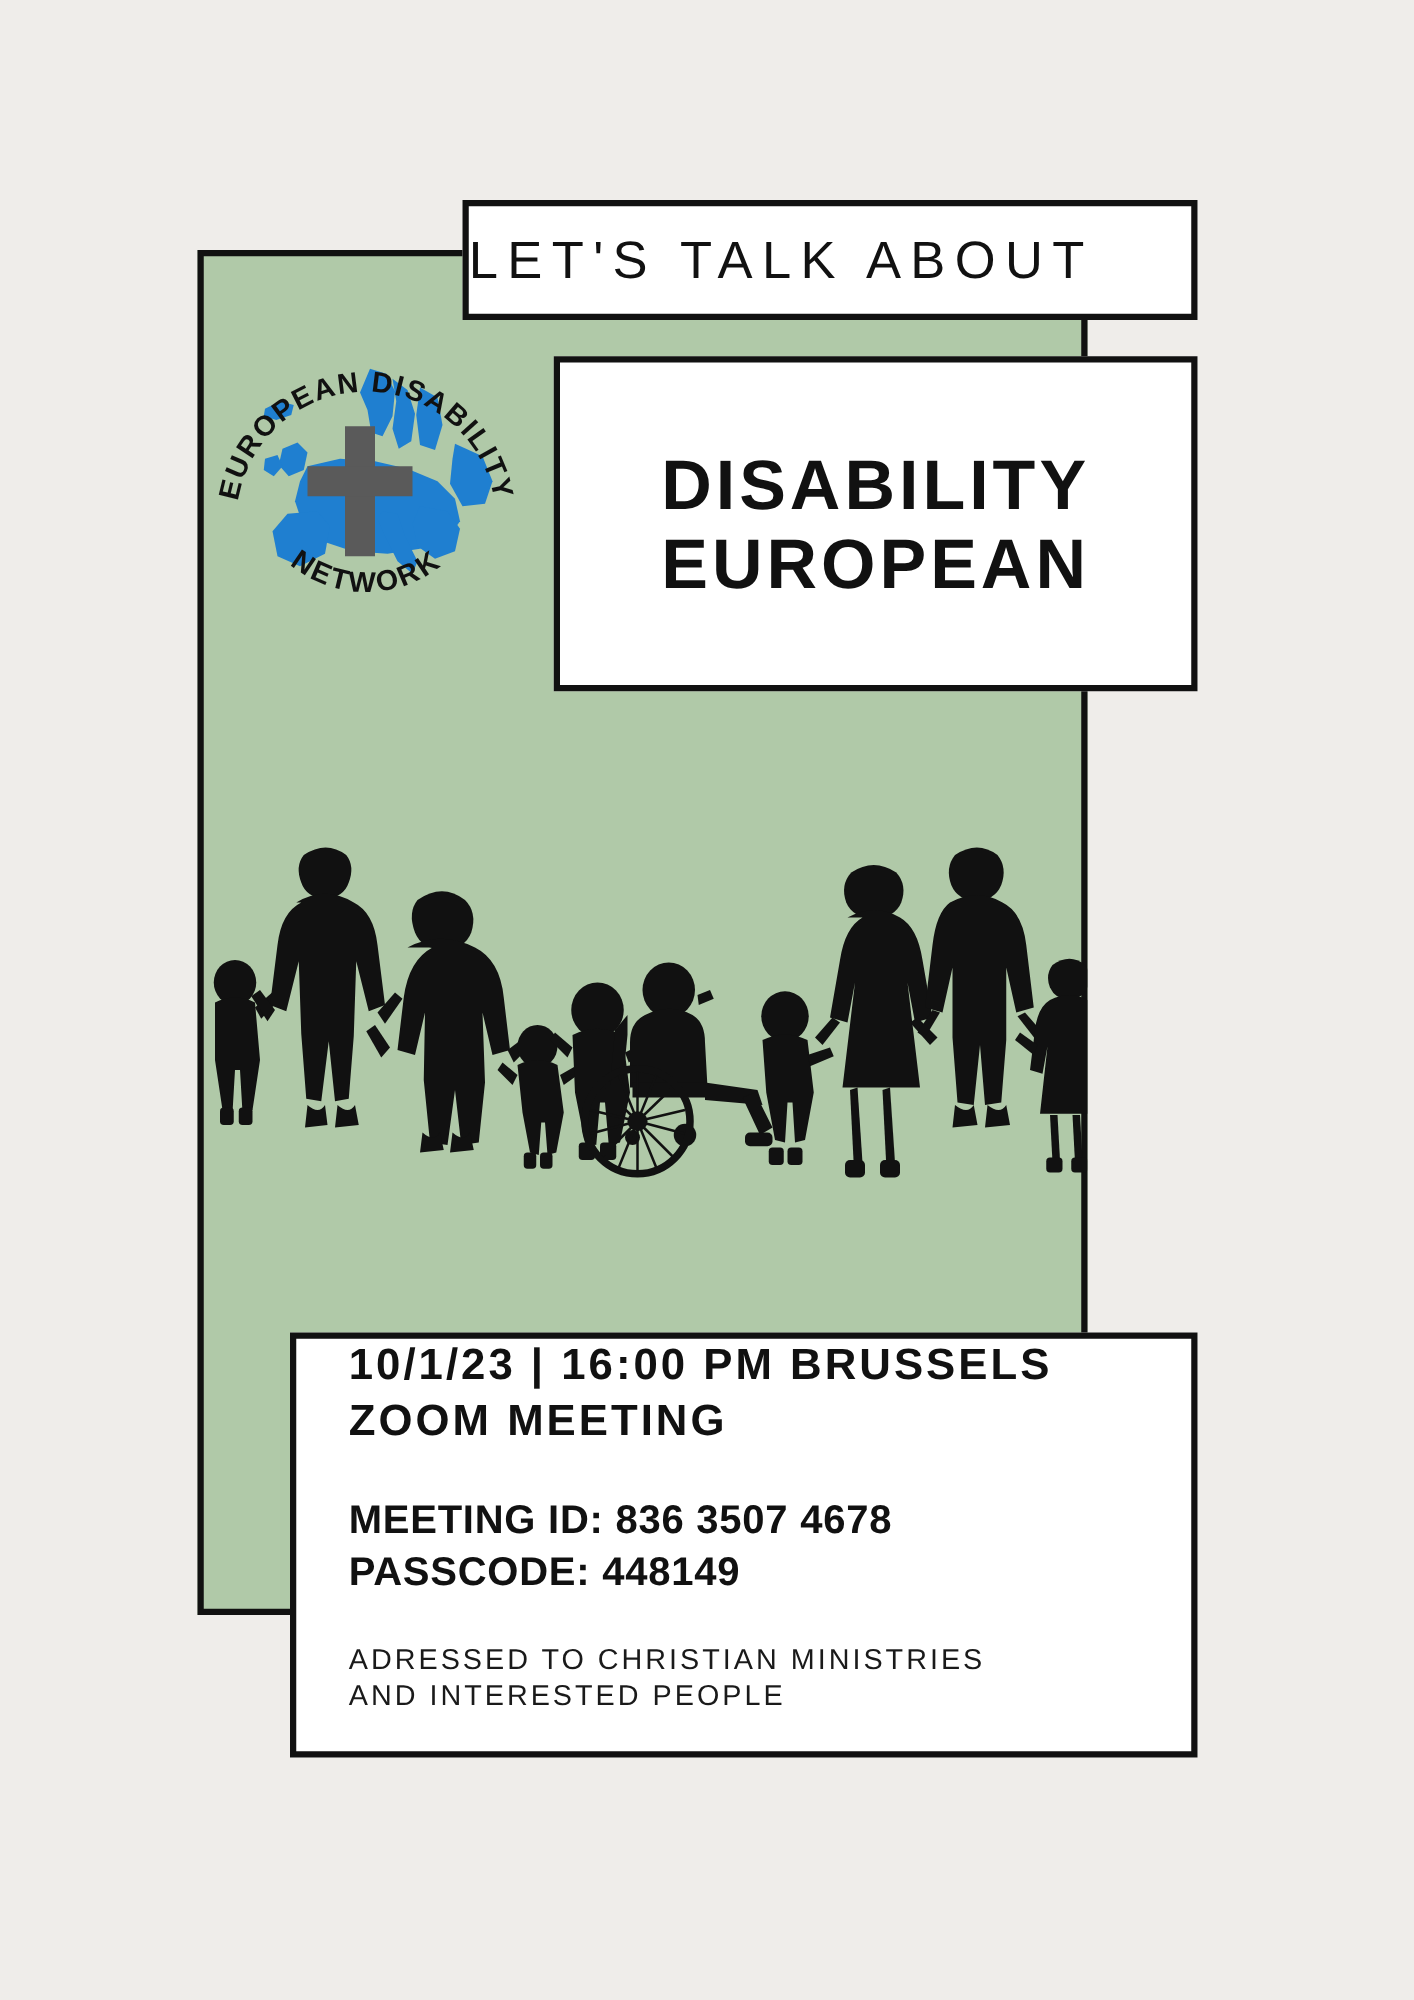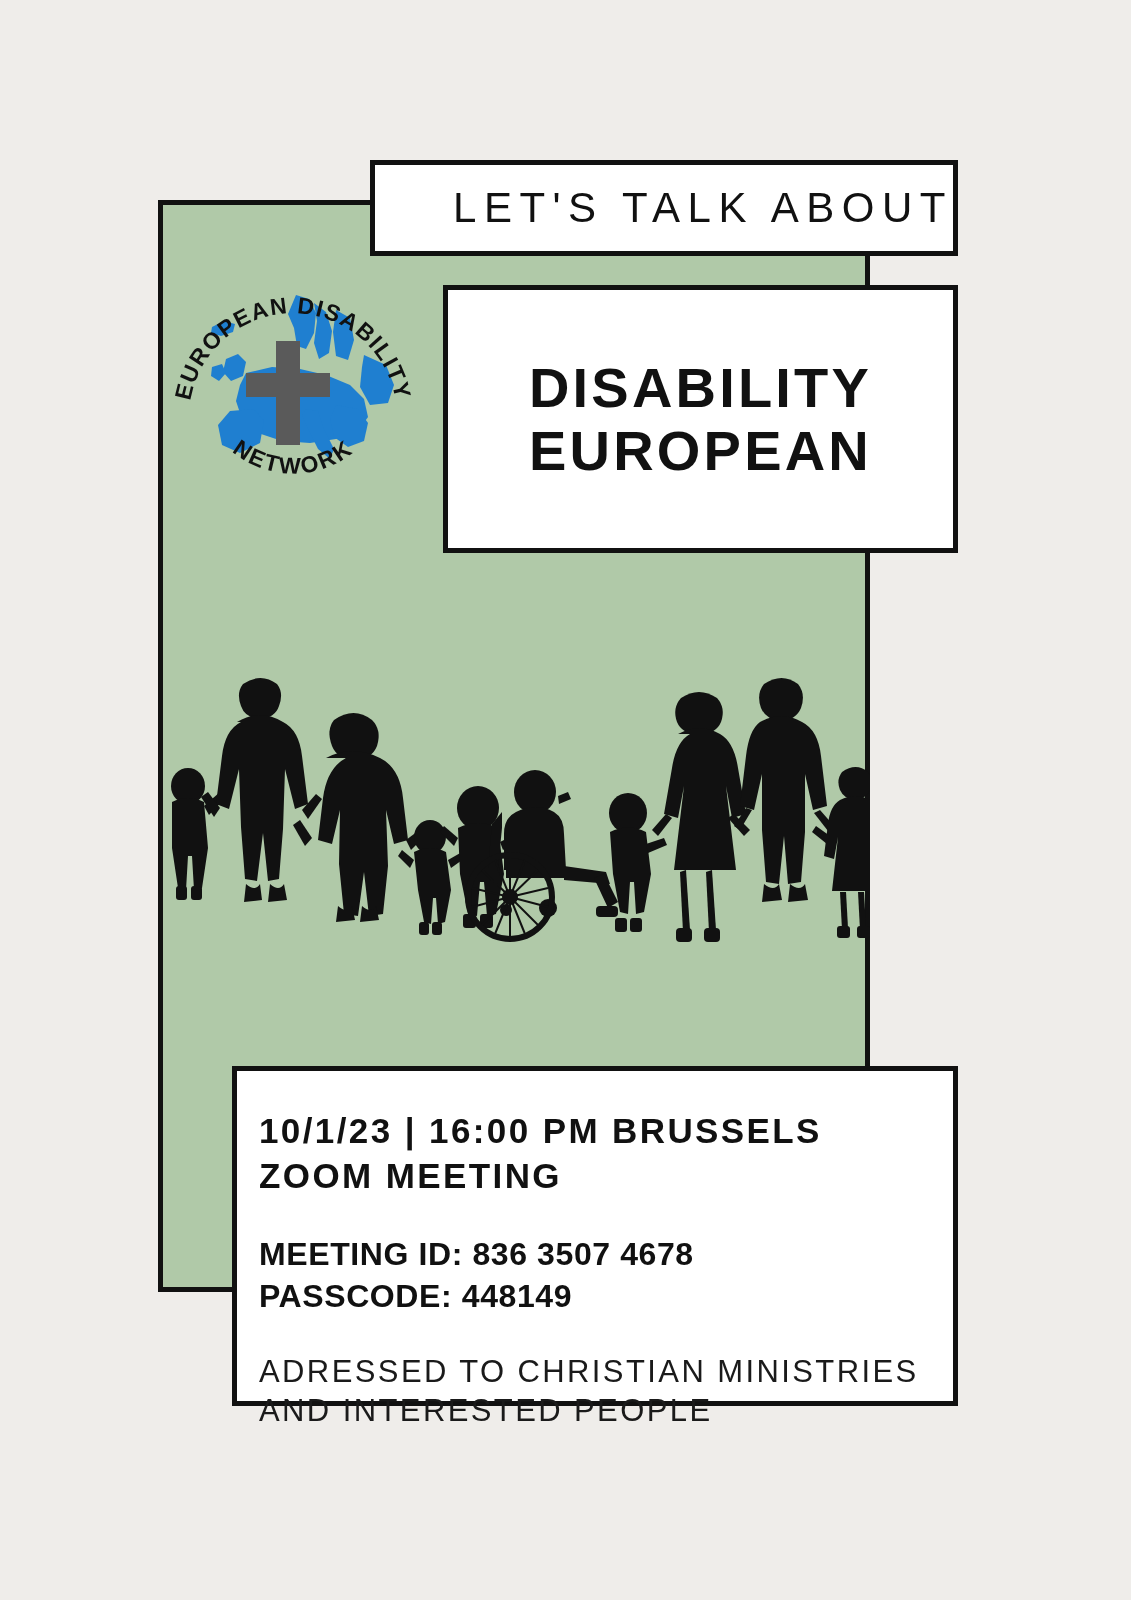--- a/index.html
+++ b/index.html
@@ -64,21 +64,21 @@
     display: flex;
     flex-direction: column;
     justify-content: center;
   }
 
   .box-kicker {
     left: 370px;
     top: 160px;
     width: 588px;
     height: 96px;
-    align-items: flex-end;
+    align-items: flex-start;
   }
   .kicker-text {
     font-size: 42px;
     font-weight: 400;
     letter-spacing: 7.5px;
     color: #111111;
     white-space: nowrap;
     line-height: 1;
   }
 
@@ -97,22 +97,22 @@
     line-height: 1.13;
     text-align: center;
     white-space: nowrap;
   }
 
   .box-info {
     left: 232px;
     top: 1066px;
     width: 726px;
     height: 340px;
-    justify-content: space-between;
-    padding: 38px 38px 30px 22px;
+    justify-content: flex-end;
+    padding: 38px 38px 30px 42px;
   }
 
   .info-when {
     font-size: 35px;
     font-weight: 800;
     letter-spacing: 2.4px;
     color: #111111;
     line-height: 1.28;
     white-space: nowrap;
   }
@@ -120,21 +120,21 @@
     margin-top: 34px;
     font-size: 32px;
     font-weight: 700;
     letter-spacing: 0.6px;
     color: #111111;
     line-height: 1.33;
     white-space: nowrap;
   }
   .info-audience {
     margin-top: 34px;
-    font-size: 31px;
+    font-size: 23px;
     font-weight: 400;
     letter-spacing: 2.4px;
     color: #1a1a1a;
     line-height: 1.27;
     white-space: nowrap;
   }
 </style>
 </head>
 <body>
 

